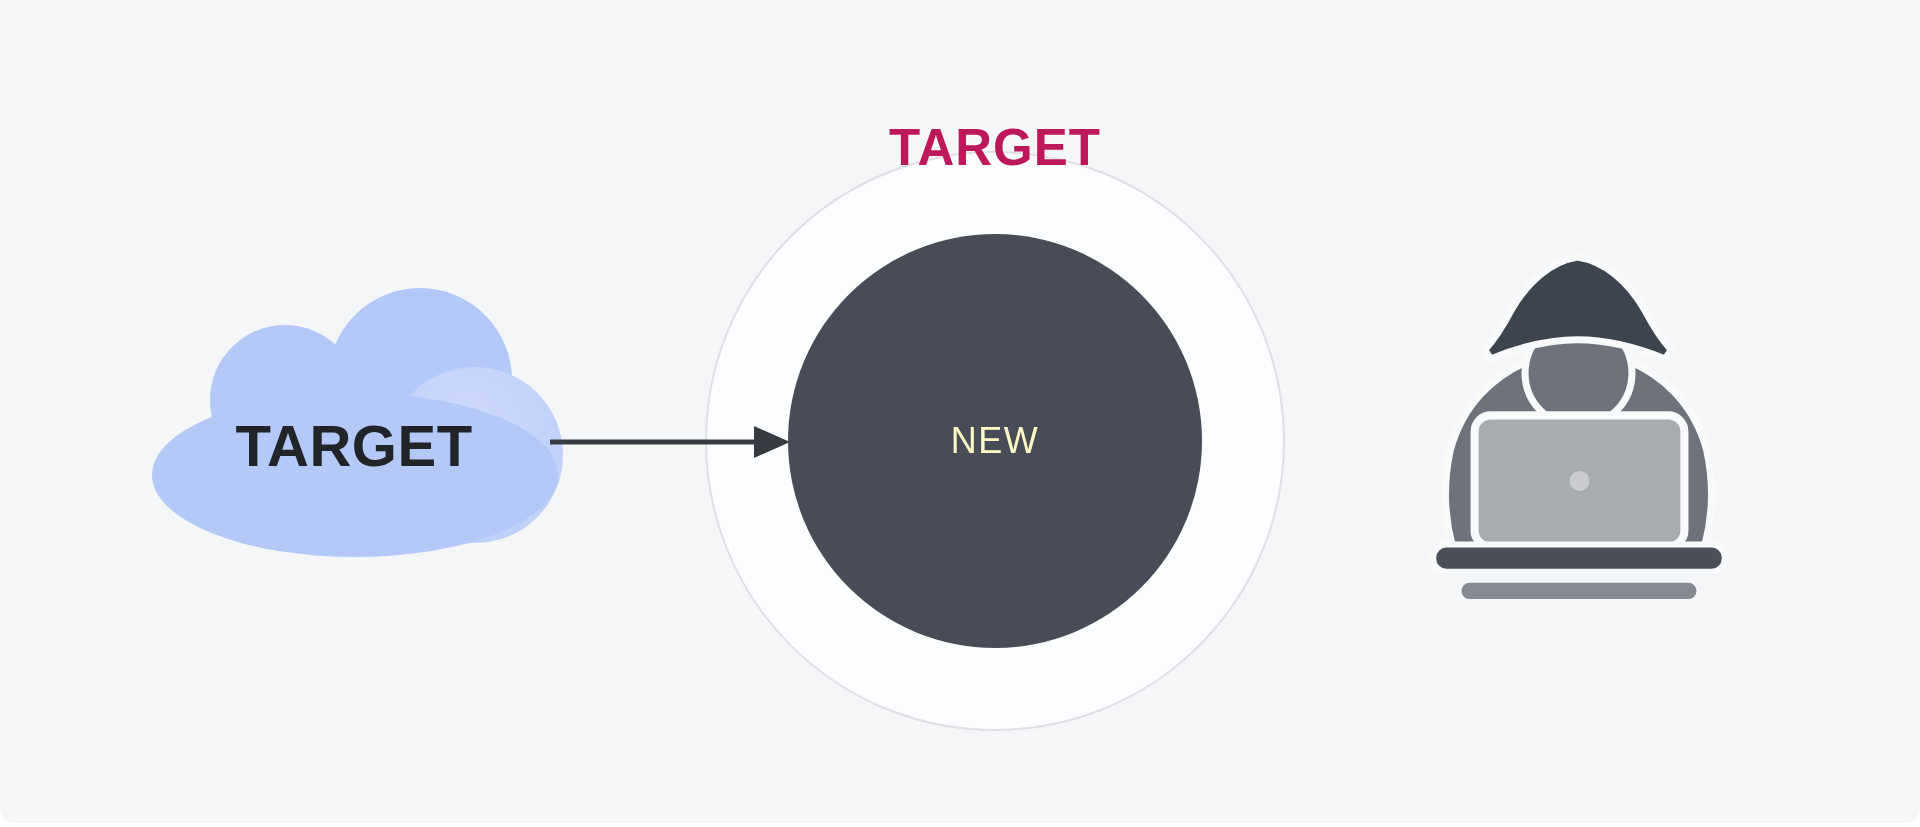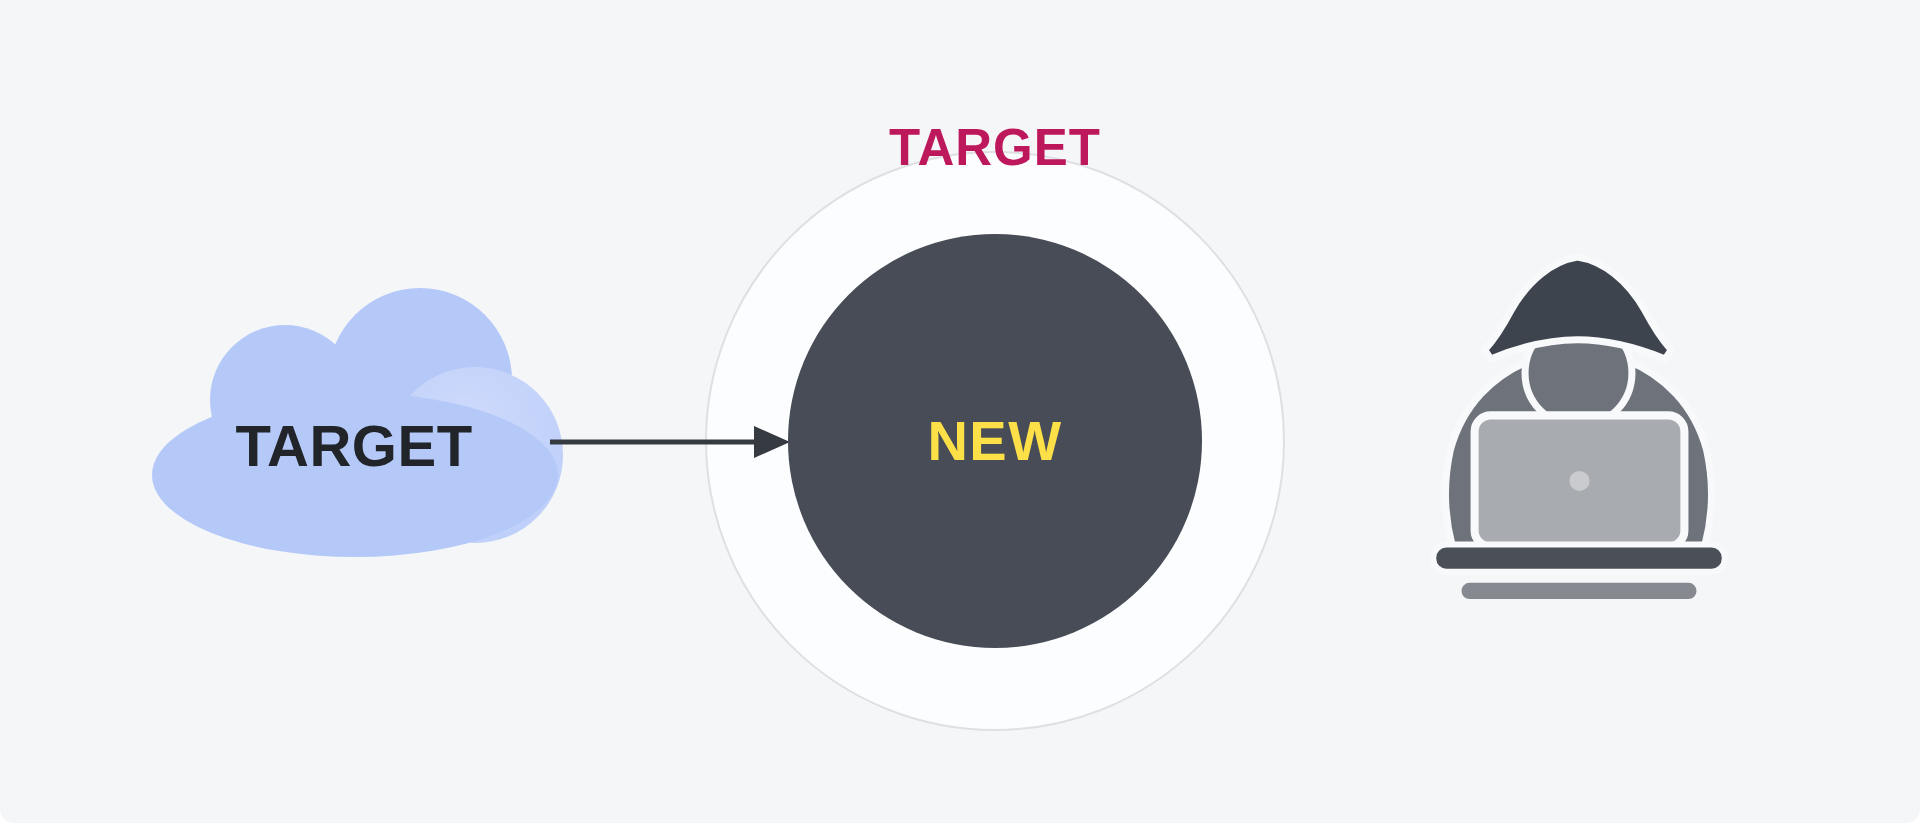--- a/index.html
+++ b/index.html
@@ -50,23 +50,23 @@
     width: 414px; height: 414px;
     background: #474c56;
     border-radius: 50%;
     display: flex;
     flex-direction: column;
     align-items: center;
     justify-content: center;
     gap: 14px;
   }
   .target-circle .line {
-    color: #fde047;
-    font-size: 56px;
-    font-weight: 700;
+    color: #fef9c3;
+    font-size: 36px;
+    font-weight: 400;
     letter-spacing: 1.5px;
     line-height: 1;
   }
   .target-title {
     left: 795px; top: 118px; width: 400px;
     text-align: center;
     font-size: 51px;
     font-weight: 700;
     letter-spacing: 1px;
     color: #be185d;

